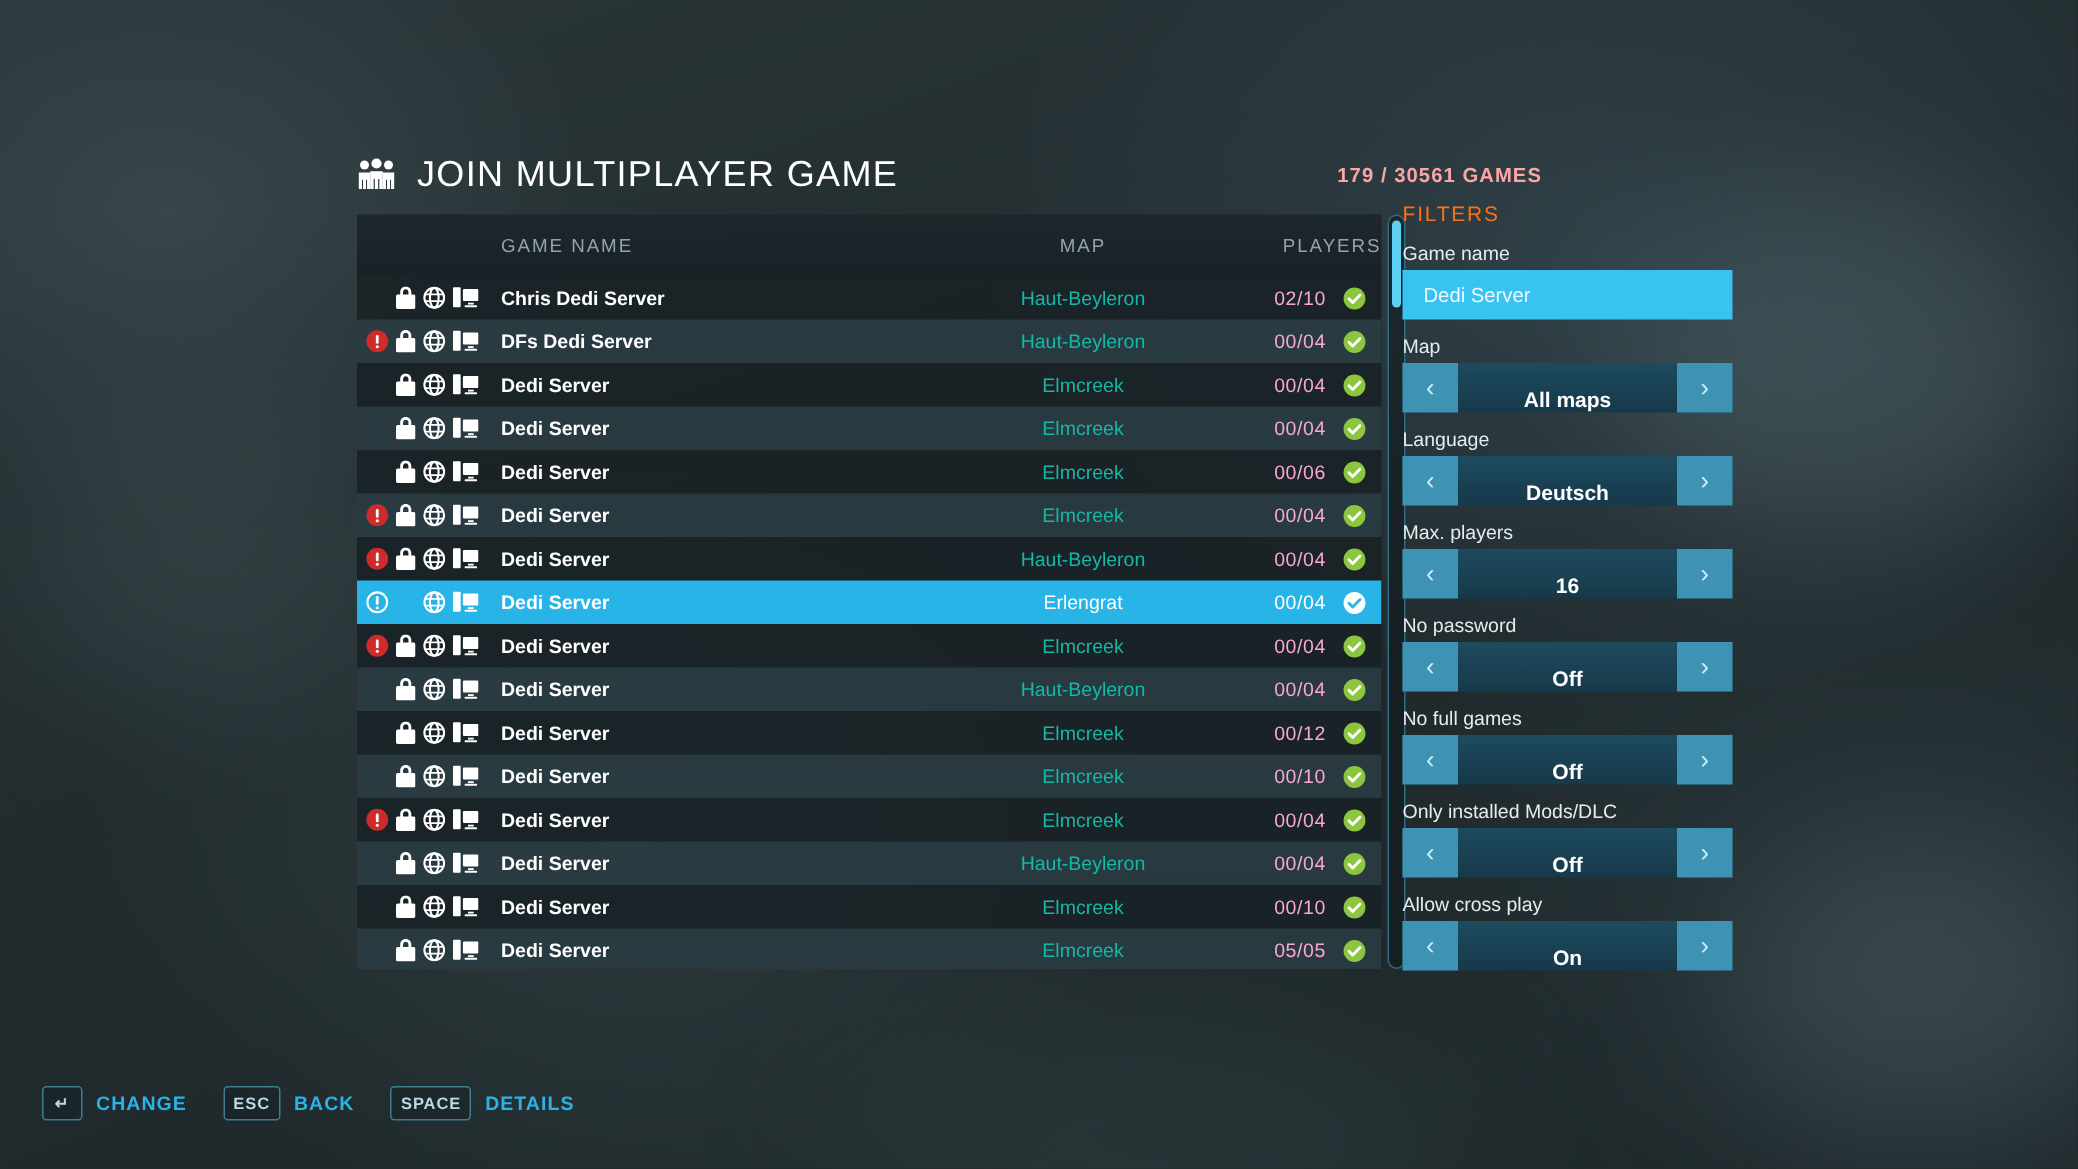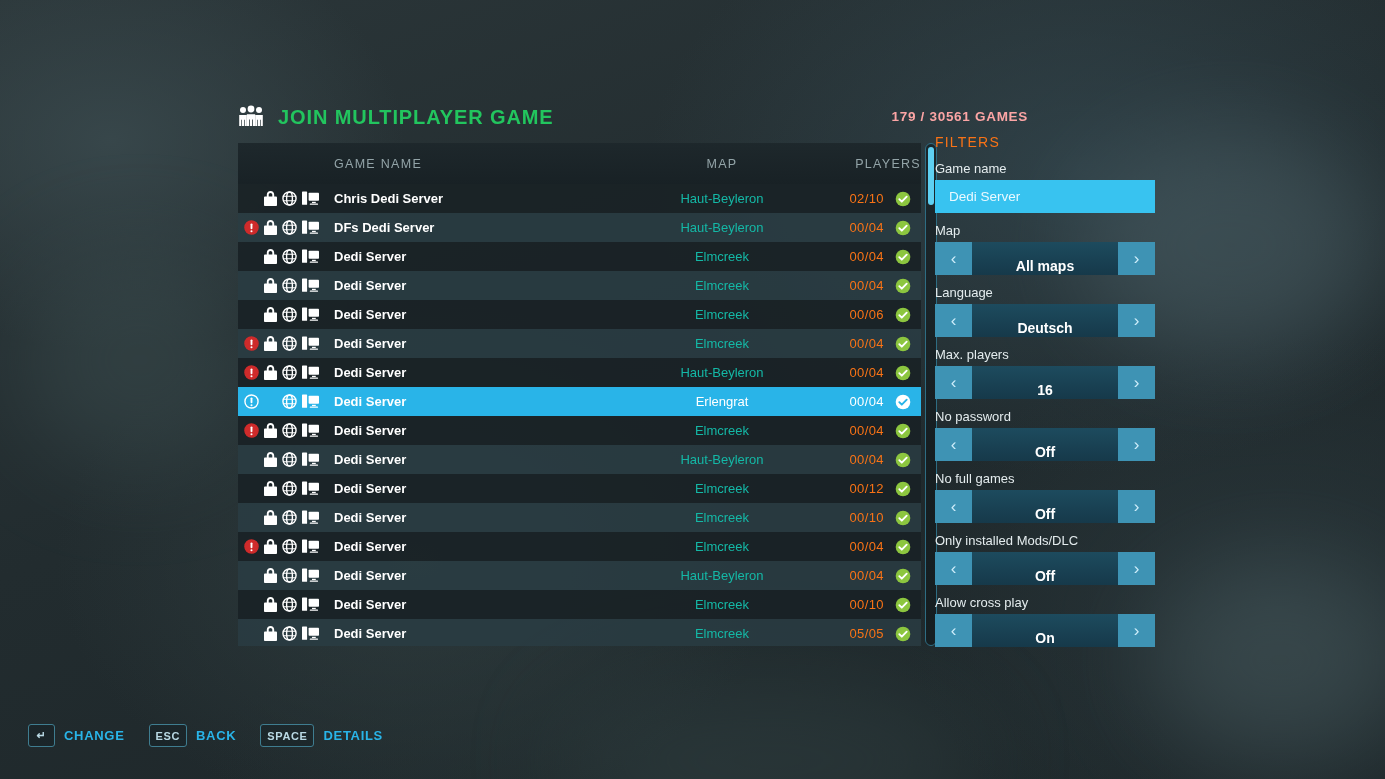--- a/index.html
+++ b/index.html
@@ -41,24 +41,24 @@
     position: absolute;
     left: 238px;
     top: 100px;
     display: flex;
     align-items: center;
     gap: 14px;
     height: 34px;
   }
   .title-icon { width: 26px; height: 24px; display: block; }
   .title-text {
-    font-size: 20px;
+    font-size: 24px;
     letter-spacing: .9px;
-    color: #22c55e;
-    font-weight: 700;
+    color: #ffffff;
+    font-weight: 400;
     white-space: nowrap;
   }
 
   .games-count {
     position: absolute;
     right: 357px;
     top: 109px;
     font-size: 13.5px;
     font-weight: bold;
     letter-spacing: .7px;
@@ -126,21 +126,21 @@
     width: 168px;
     flex: 0 0 168px;
     text-align: center;
     color: #14b8a6;
     white-space: nowrap;
   }
   .cell-players {
     width: 78px;
     flex: 0 0 78px;
     text-align: right;
-    color: #f97316;
+    color: #f9a8d4;
     letter-spacing: .4px;
   }
   .cell-check {
     width: 37px;
     flex: 0 0 37px;
     display: flex;
     justify-content: center;
     align-items: center;
   }
   .row.selected .cell-name,

